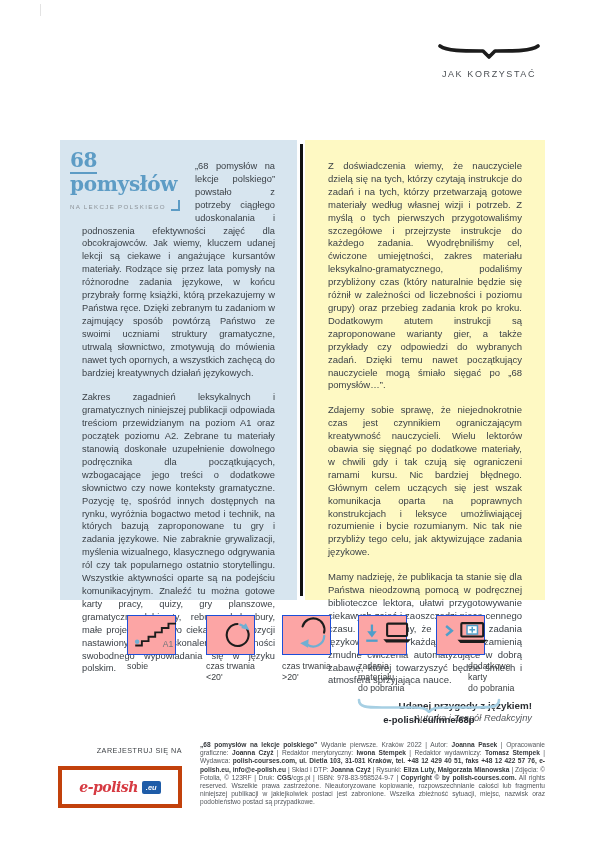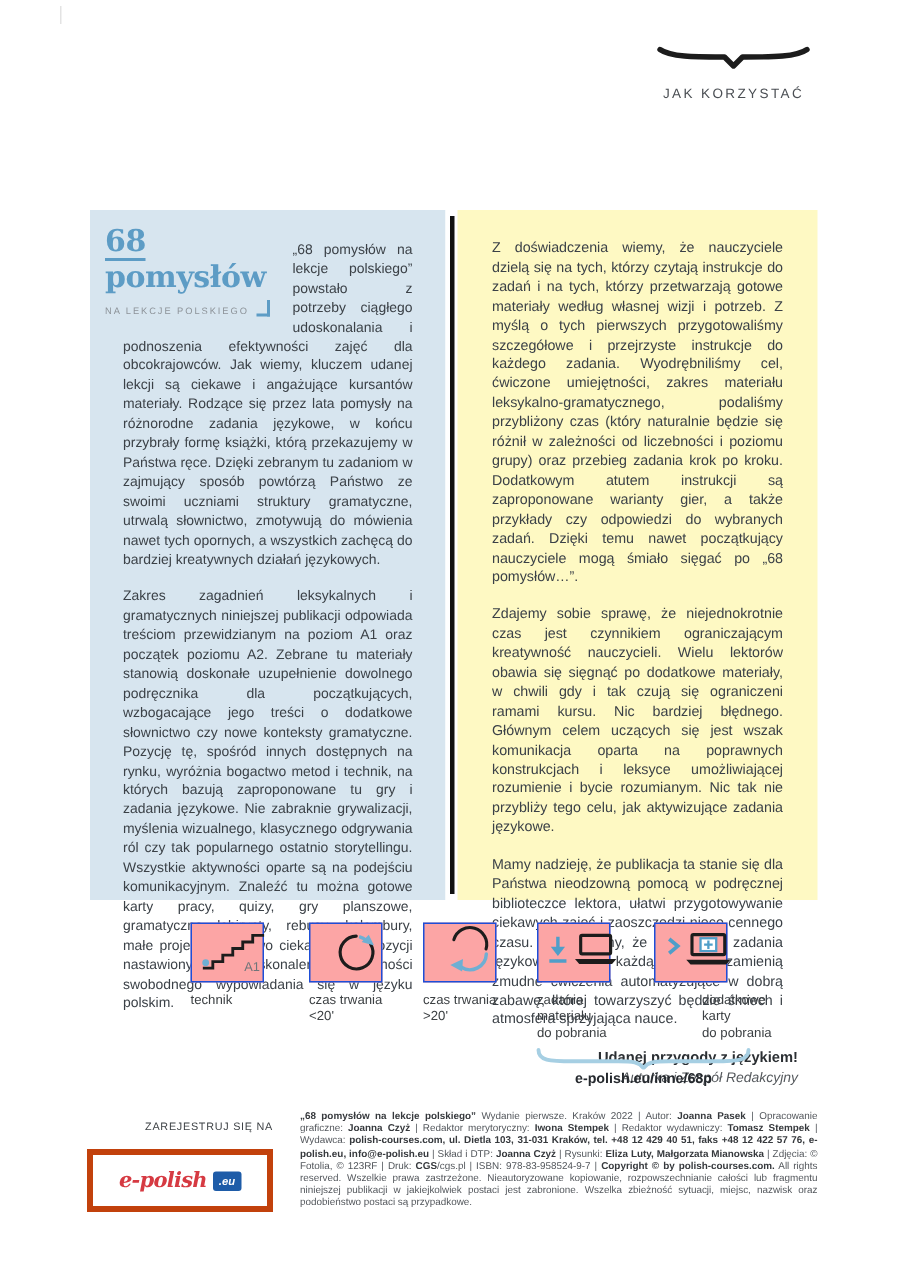--- a/index.html
+++ b/index.html
@@ -1,21 +1,21 @@
 <!DOCTYPE html>
 <html><head>
 <meta charset="utf-8">
 <style>
   html,body{margin:0;padding:0;background:#ffffff;}
   .page{position:relative;width:600px;height:848px;background:#ffffff;overflow:hidden;
         font-family:"Liberation Sans",sans-serif;color:#3b4147;}
   .crop-mark{position:absolute;left:40px;top:4px;width:1px;height:12px;background:#e3e3e3;}
 
   
-  .header-right{position:absolute;top:30px;right:55px;width:112px;text-align:center;}
+  .header-right{position:absolute;top:43px;right:55px;width:112px;text-align:center;}
   .header-label{margin-top:6px;font-size:9px;letter-spacing:1.6px;color:#4b4f54;}
 
   
   .content{position:absolute;left:60px;top:140px;width:485px;height:460px;display:flex;}
   .col-left{width:237px;background:#d7e5ef;box-sizing:border-box;padding:8px 10px;
             font-size:9.3px;line-height:12.9px;text-align:justify;}
   .gutter{width:8px;background:#ffffff;display:flex;justify-content:center;}
   .gutter-bar{width:3px;height:calc(100% - 8px);margin-top:4px;background:#121212;}
   .col-right{flex:1;background:#fef9c3;box-sizing:border-box;padding:8px 11px;
              font-size:9.5px;line-height:12.9px;text-align:justify;}
@@ -136,21 +136,21 @@
       <path d="M9 10.5 L15 15.5 L9 20.5" stroke="#4f9ec9" stroke-width="2.6" fill="none"></path>
       <rect x="25" y="7.5" width="23" height="14" rx="1" stroke="#1c1c1c" stroke-width="2.2" fill="none"></rect>
       <rect x="31" y="10" width="11" height="9" stroke="#4f9ec9" stroke-width="1.6" fill="#ffffff"></rect>
       <line x1="36.5" y1="11.5" x2="36.5" y2="17.5" stroke="#4f9ec9" stroke-width="1.6"></line>
       <line x1="33.5" y1="14.5" x2="39.5" y2="14.5" stroke="#4f9ec9" stroke-width="1.6"></line>
       <path d="M21 25 H52 L49 28.5 H24 Z" fill="#1c1c1c"></path>
     </svg>
   </div>
 
   <div class="legend-label" style="left:127px;">
-    <div>technik</div>
+    <div>sobie</div>
   </div>
   <div class="legend-label" style="left:206px;">
     <div>czas trwania</div>
     <div>&lt;20'</div>
   </div>
   <div class="legend-label" style="left:282px;">
     <div>czas trwania</div>
     <div>&gt;20'</div>
   </div>
   <div class="legend-label" style="left:358px;">

